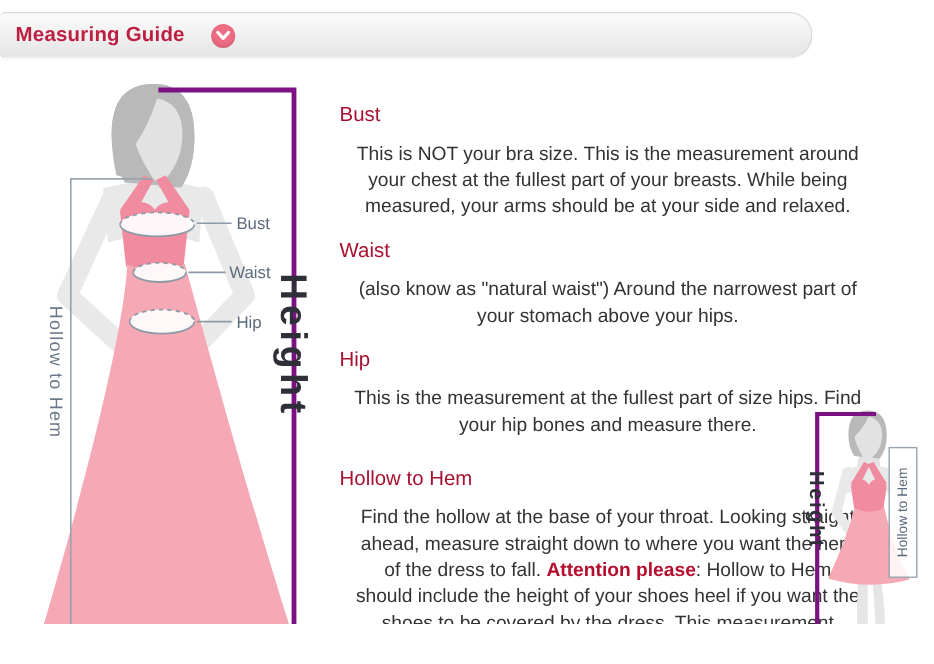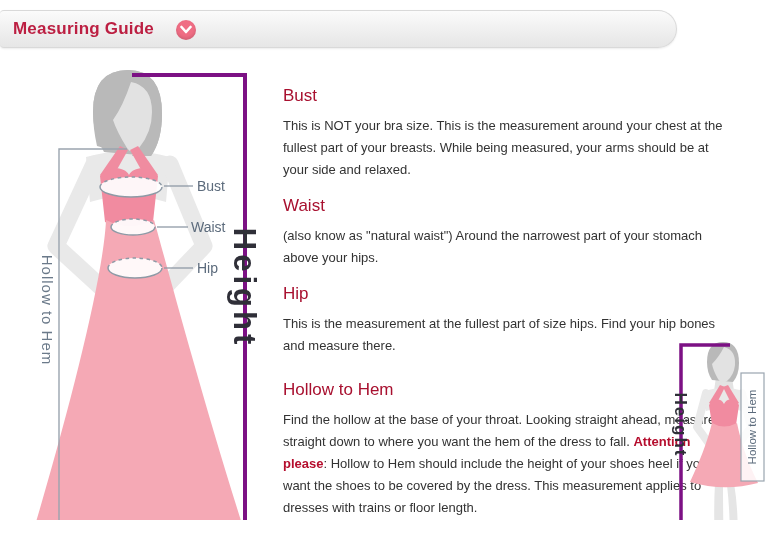--- a/index.html
+++ b/index.html
@@ -25,21 +25,21 @@
     background:#ef6d84;box-shadow:inset 0 -2px 3px rgba(0,0,0,0.12);
   }
   .chev svg{position:absolute;left:4px;top:5px;}
   
   .copy{position:absolute;left:283px;top:86px;width:447px;}
   .sec{margin:0 0 15px 0;}
   .sec.hth{margin-top:23px;}
   .sec h3{
     margin:0 0 9px 0;font-size:17px;font-weight:400;color:#a8102f;line-height:20px;
   }
-  .sec p{margin:0;font-size:13px;line-height:22px;color:#333;}
+  .sec p{margin:12px;font-size:16px;line-height:22px;color:#333;text-align:center;}
   .attn{color:#b50d2d;font-weight:bold;}
   
   .fig-main{position:absolute;left:20px;top:60px;}
   .fig-small{position:absolute;left:660px;top:335px;}
   svg text{user-select:none;}
 </style>
 </head>
 <body>
 
 <div class="stage">

